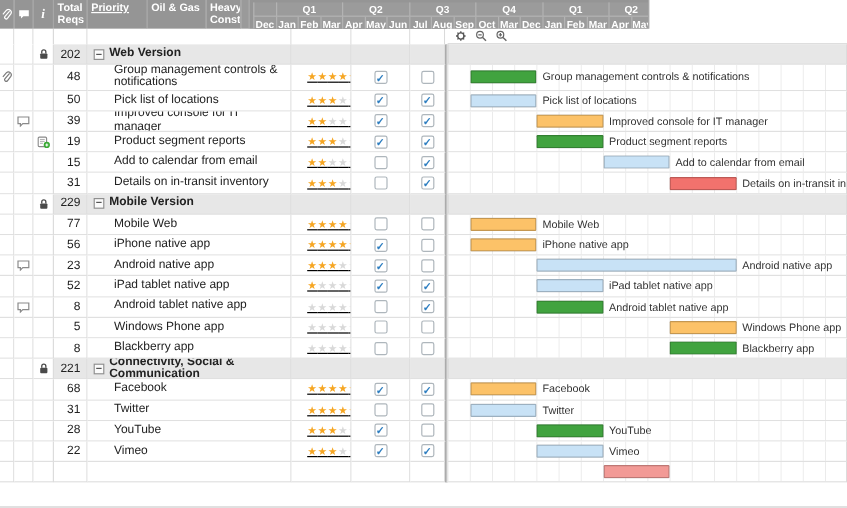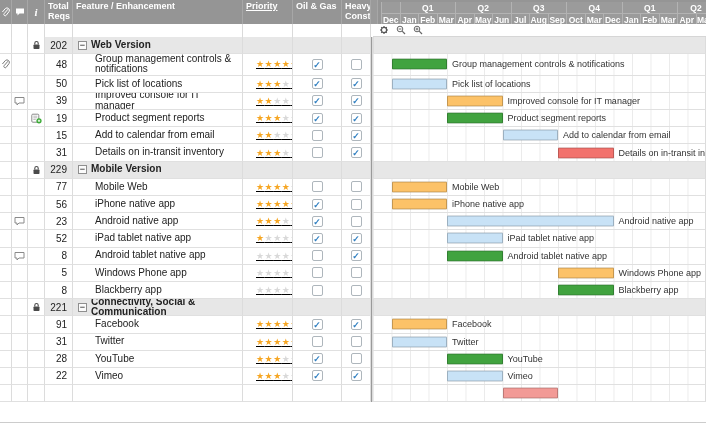--- a/index.html
+++ b/index.html
@@ -103,21 +103,20 @@
       <span>
         <svg width="10" height="10" viewBox="0 0 10 10">
             <path d="M1 1.5 h8 v5 h-4.5 l-2 2 v-2 H1 z" fill="#fff"></path>
           </svg>
       </span>
     </div>
     <div class="cell c-info icon-head">
       <span class="info-i">i</span>
     </div>
     <div class="cell c-total">Total Reqs</div>
-    <div class="cell c-feature">Feature / Enhancement</div>
     <div class="cell c-priority">Priority</div>
     <div class="cell c-oil">Oil &amp; Gas</div>
     <div class="cell c-heavy">Heavy Const</div>
     <div class="cell c-div"></div>
     <div class="cell c-gantt">
       <div id="timeline">
         <div class="t-row quarters">
             <div class="t-cell" style="width: 18.5px;"></div>
             <div class="t-cell" style="width: 55.5px;">Q1</div>
             <div class="t-cell" style="width: 55.5px;">Q2</div>
@@ -633,21 +632,21 @@
         <div class="cell c-priority"></div>
         <div class="cell c-oil"></div>
         <div class="cell c-heavy"></div>
         <div class="cell c-div"></div>
         <div class="cell c-gantt"></div>
       </div>
       <div class="row item">
         <div class="cell c-attach"></div>
         <div class="cell c-comment"></div>
         <div class="cell c-info"></div>
-        <div class="cell c-total">91</div>
+        <div class="cell c-total">68</div>
         <div class="cell c-feature">
           <span>Facebook</span>
         </div>
         <div class="cell c-priority">
           <span class="star on" style="color: rgb(246, 166, 35);">★</span>
           <span class="star on" style="color: rgb(246, 166, 35);">★</span>
           <span class="star on" style="color: rgb(246, 166, 35);">★</span>
           <span class="star on" style="color: rgb(246, 166, 35);">★</span>
           <span class="star on" style="color: rgb(246, 166, 35);">★</span>
         </div>

